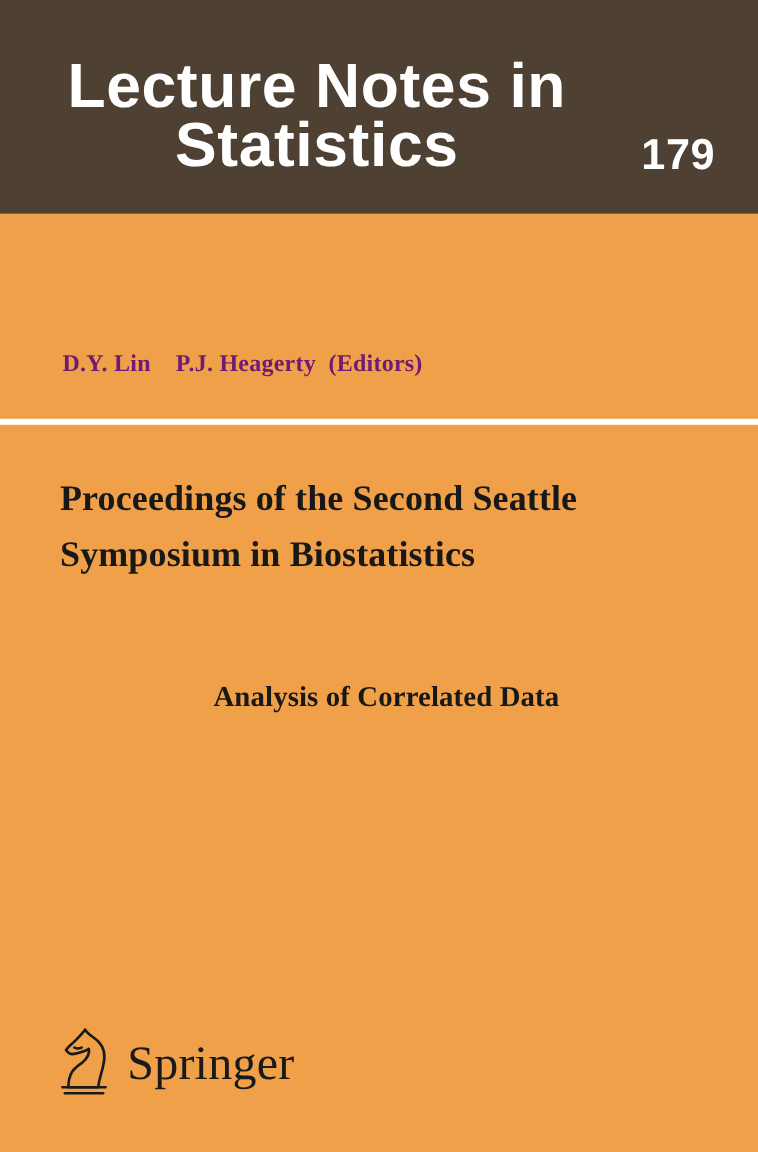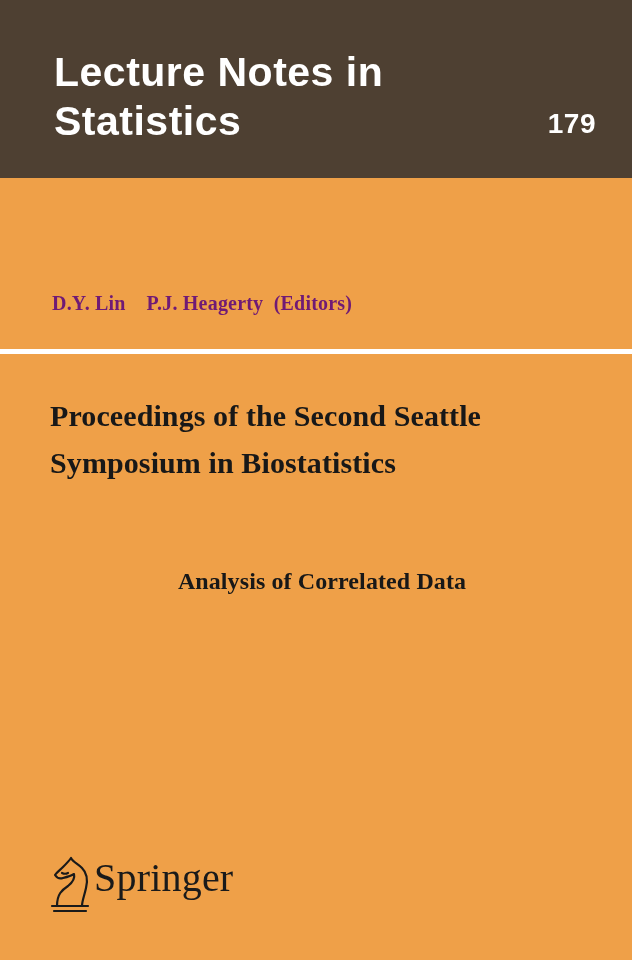--- a/index.html
+++ b/index.html
@@ -26,32 +26,33 @@
     box-sizing: border-box;
   }
   .series-title {
     position: absolute;
     left: 54px;
     top: 48px;
     width: 420px;
     color: #ffffff;
     font-family: "Liberation Sans", sans-serif;
     font-weight: bold;
-    font-size: 41px;
+    font-size: 52px;
     line-height: 49px;
     letter-spacing: 0.5px;
+    text-align: center;
   }
   .series-number {
     position: absolute;
     right: 36px;
     top: 108px;
     color: #ffffff;
     font-family: "Liberation Sans", sans-serif;
     font-weight: bold;
-    font-size: 28px;
+    font-size: 36px;
     letter-spacing: 0.5px;
   }
   
   .editors {
     position: absolute;
     left: 52px;
     top: 292px;
     width: 540px;
     color: #701a75;
     font-family: "Liberation Serif", serif;
@@ -92,22 +93,22 @@
     font-size: 24px;
     letter-spacing: 0.1px;
     text-align: center;
   }
   
   .publisher {
     position: absolute;
     left: 40px;
     bottom: 44px;
     display: flex;
-    align-items: flex-start;
-    gap: 0;
+    align-items: center;
+    gap: 12px;
   }
   .publisher-logo {
     width: 54px;
     height: 62px;
     flex: 0 0 auto;
   }
   .publisher-name {
     color: #1a1a1a;
     font-family: "Liberation Serif", serif;
     font-size: 40px;

